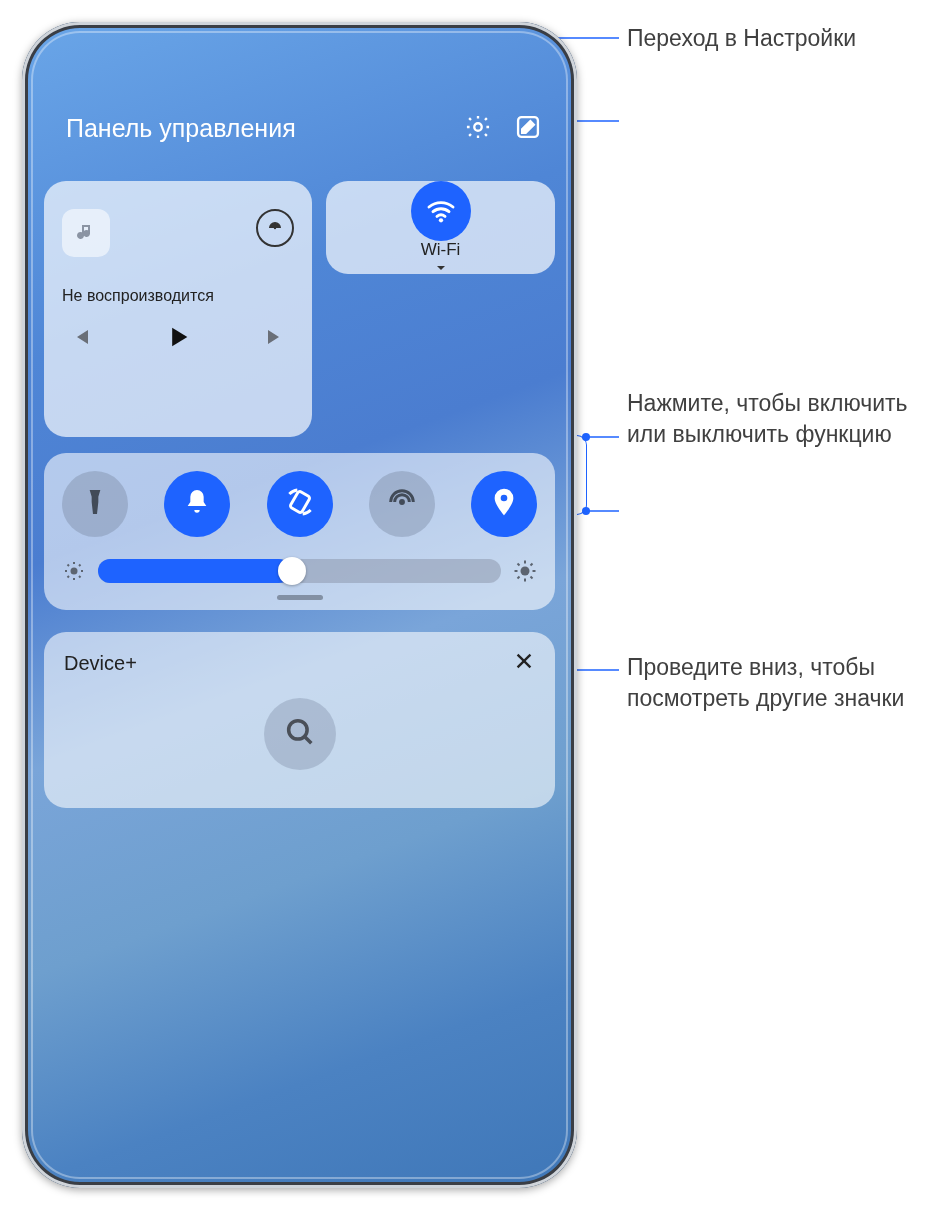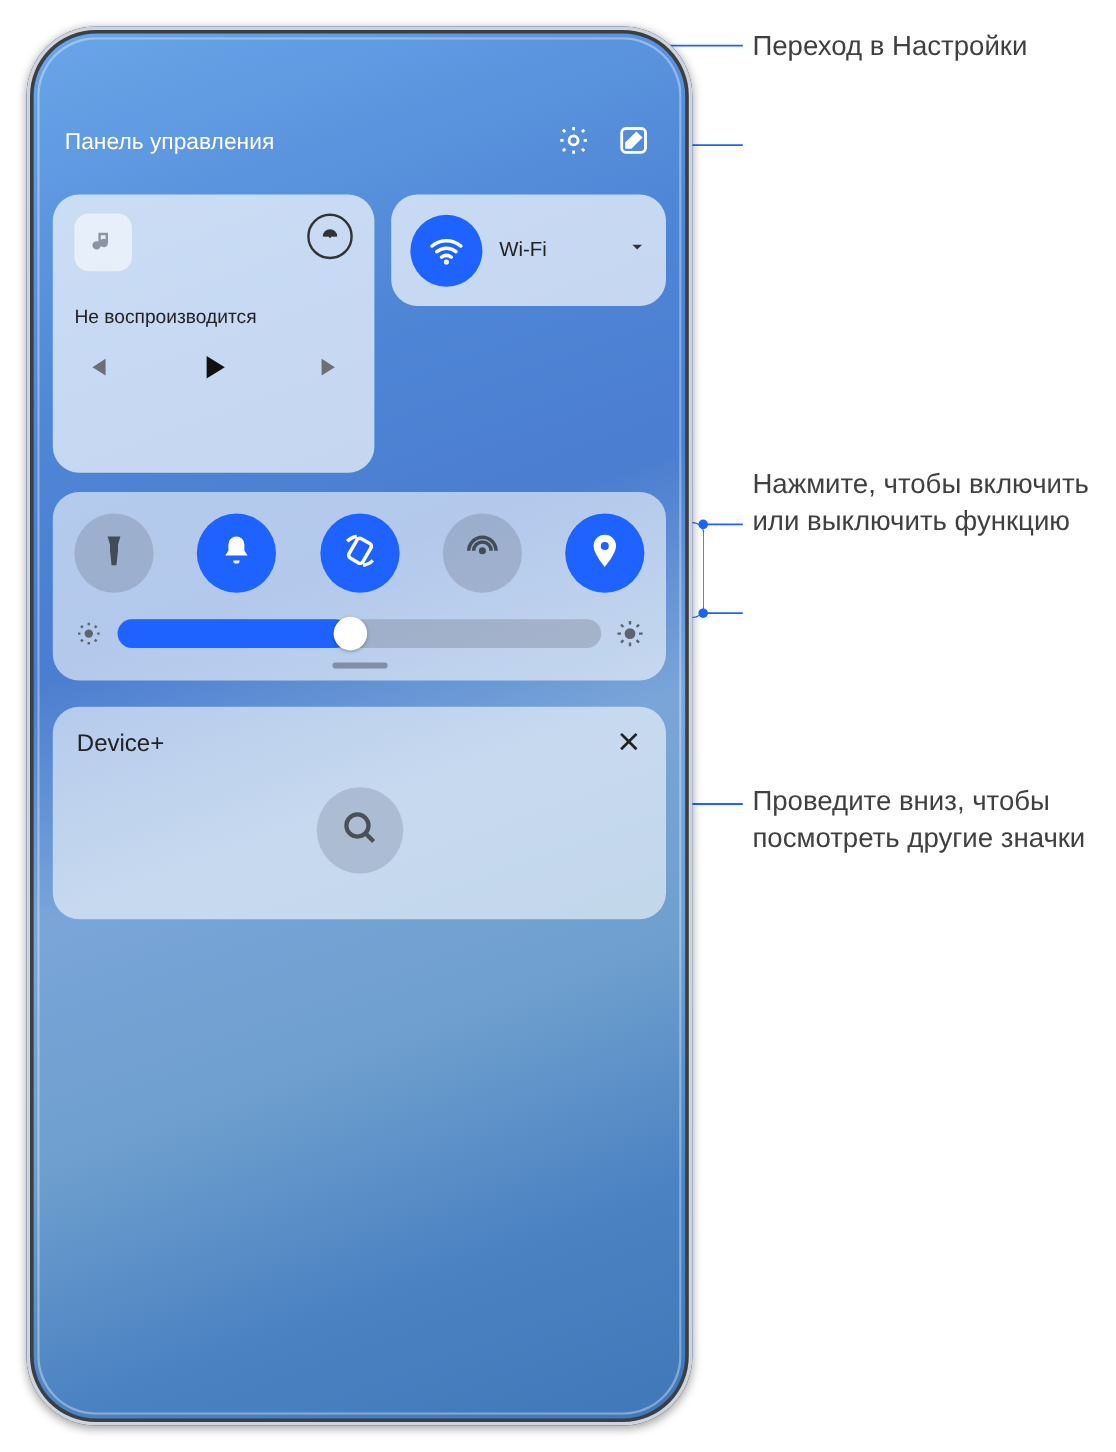--- a/index.html
+++ b/index.html
@@ -7,36 +7,36 @@
   
   .phone{position:absolute;left:22px;top:22px;width:555px;height:1166px;border-radius:58px;
     background:linear-gradient(160deg,#6aa6e8 0%,#4f86d6 25%,#4b7dd0 40%,#7aa5d9 55%,#6e9fce 70%,#4b82c2 85%,#3f77b8 100%);
     box-shadow:0 2px 8px rgba(0,0,0,.35),inset 0 0 0 3px #cfd4da,inset 0 0 0 6px #3a3e45;
     overflow:hidden;color:#fff;}
   .phone::before{content:"";position:absolute;inset:9px;border-radius:49px;pointer-events:none;
     box-shadow:inset 0 0 0 2px rgba(255,255,255,.35);}
   .screen{position:absolute;left:22px;right:22px;top:40px;}
   
   .hdr{display:flex;align-items:center;gap:16px;padding:40px 10px 26px;}
-  .hdr h1{margin:0;font-weight:500;font-size:19px;flex:1;color:#fff;}
+  .hdr h1{margin:12px;font-weight:500;font-size:25px;flex:1;color:#fff;}
   .ico-btn{width:34px;height:34px;display:flex;align-items:center;justify-content:center;}
   .ico-btn svg{width:28px;height:28px;stroke:#fff;fill:none;stroke-width:2;}
   
   .row1{display:flex;gap:14px;}
   .card{background:rgba(255,255,255,.68);border-radius:22px;color:#222;}
-  .music{width:232px;height:200px;padding:16px 18px;display:flex;flex-direction:column;}
+  .music{width:232px;height:200px;padding:28px 18px;display:flex;flex-direction:column;}
   .music .top{display:flex;justify-content:space-between;}
   .music .note{width:48px;height:48px;border-radius:12px;background:rgba(255,255,255,.55);display:flex;align-items:center;justify-content:center;}
   .music .cast{width:34px;height:34px;border-radius:50%;border:2.5px solid #333;display:flex;align-items:center;justify-content:center;}
   .music .status{margin-top:30px;font-size:16px;color:#222;}
   .controls{display:flex;justify-content:space-between;align-items:center;margin-top:18px;padding:0 6px;}
   .controls svg{width:24px;height:24px;}
   .play svg{width:28px;height:28px;}
   .col-tiles{display:flex;flex-direction:column;gap:14px;flex:1;}
-  .tile{height:93px;border-radius:22px;background:rgba(255,255,255,.68);display:flex;align-items:center;padding:0 16px;gap:14px;}
+  .tile{height:93px;border-radius:22px;background:rgba(255,255,255,.68);display:flex;align-items:center;padding:0 16px;flex-direction:column;}
   .pill{width:60px;height:60px;border-radius:50%;background:#1e63ff;display:flex;align-items:center;justify-content:center;flex-shrink:0;}
   .pill svg{width:32px;height:32px;fill:#fff;}
   .tname{font-size:17px;color:#222;line-height:1.1;flex:1;}
   .caret svg{width:16px;height:16px;}
   
   .panel2{margin-top:16px;background:rgba(255,255,255,.58);border-radius:22px;padding:18px 18px 8px;}
   .toggles{display:flex;justify-content:space-between;}
   .tg{width:66px;height:66px;border-radius:50%;display:flex;align-items:center;justify-content:center;}
   .on{background:#1e63ff;}
   .off{background:rgba(120,135,160,.4);}

